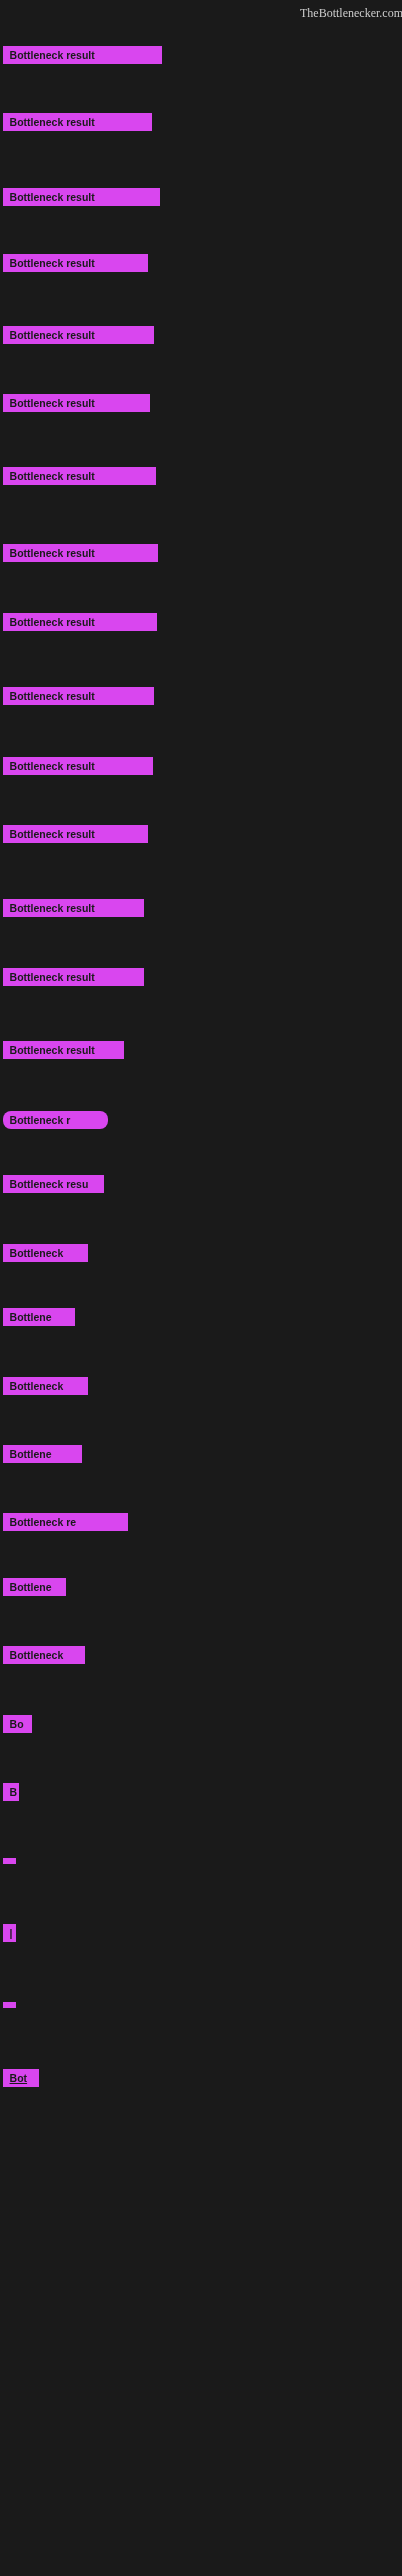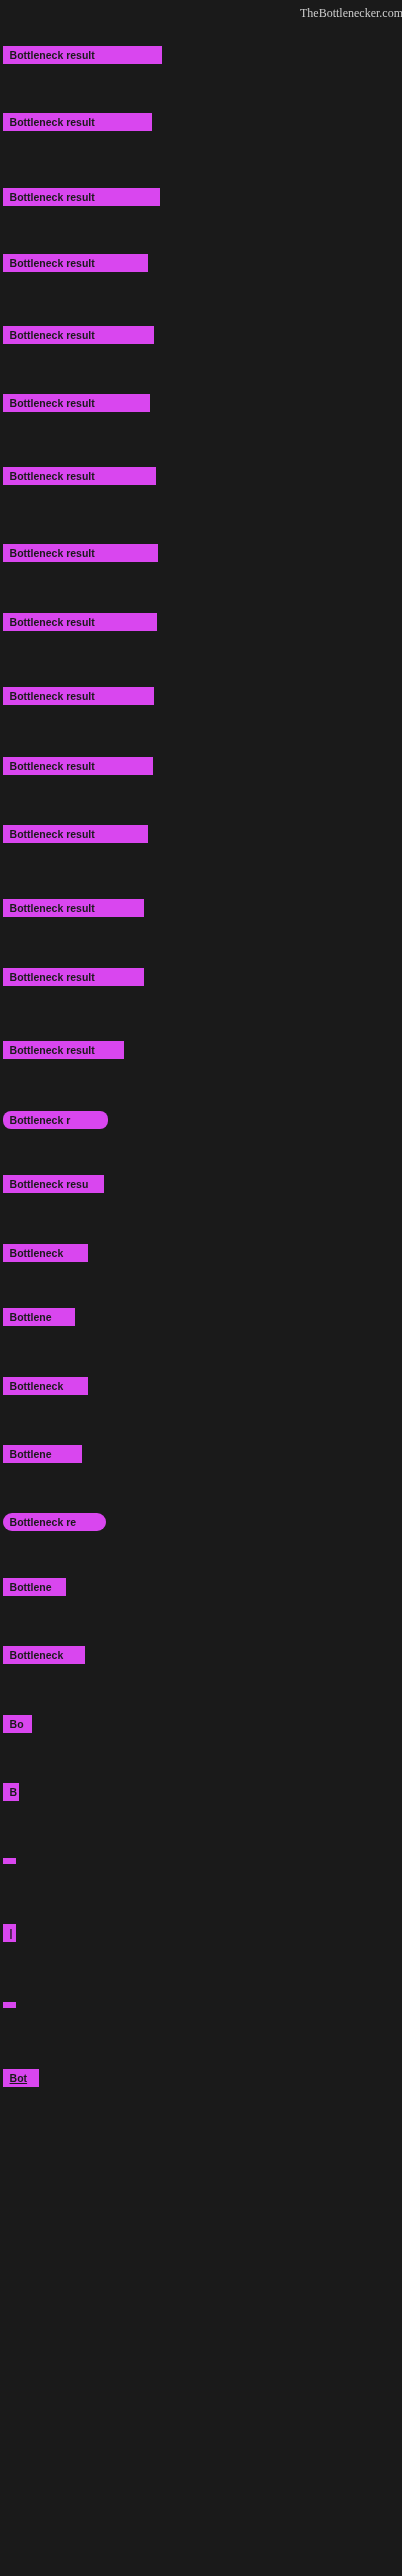--- a/index.html
+++ b/index.html
@@ -60,21 +60,21 @@
 <div class="bottleneck-item" style="top: 825px;"><span class="bottleneck-badge" style="width: 145px;">Bottleneck result</span></div>
 <div class="bottleneck-item" style="top: 899px;"><span class="bottleneck-badge" style="width: 141px;">Bottleneck result</span></div>
 <div class="bottleneck-item" style="top: 968px;"><span class="bottleneck-badge" style="width: 141px;">Bottleneck result</span></div>
 <div class="bottleneck-item" style="top: 1041px;"><span class="bottleneck-badge" style="width: 121px;">Bottleneck result</span></div>
 <div class="bottleneck-item" style="top: 1111px;"><span class="bottleneck-badge" style="width: 105px; border-radius: 8px;">Bottleneck r</span></div>
 <div class="bottleneck-item" style="top: 1175px;"><span class="bottleneck-badge" style="width: 101px;">Bottleneck resu</span></div>
 <div class="bottleneck-item" style="top: 1244px;"><span class="bottleneck-badge" style="width: 85px;">Bottleneck</span></div>
 <div class="bottleneck-item" style="top: 1308px;"><span class="bottleneck-badge" style="width: 72px;">Bottlene</span></div>
 <div class="bottleneck-item" style="top: 1377px;"><span class="bottleneck-badge" style="width: 85px;">Bottleneck</span></div>
 <div class="bottleneck-item" style="top: 1445px;"><span class="bottleneck-badge" style="width: 79px;">Bottlene</span></div>
-<div class="bottleneck-item" style="top: 1513px;"><span class="bottleneck-badge" style="width: 103px; border-radius: 9px;">Bottleneck re</span></div>
+<div class="bottleneck-item" style="top: 1513px;"><span class="bottleneck-badge" style="width: 125px;">Bottleneck re</span></div>
 <div class="bottleneck-item" style="top: 1578px;"><span class="bottleneck-badge" style="width: 63px;">Bottlene</span></div>
 <div class="bottleneck-item" style="top: 1646px;"><span class="bottleneck-badge" style="width: 82px;">Bottleneck</span></div>
 <div class="bottleneck-item" style="top: 1715px;"><span class="bottleneck-badge" style="width: 29px;">Bo</span></div>
 <div class="bottleneck-item" style="top: 1783px;"><span class="bottleneck-badge" style="width: 16px;">B</span></div>
 <div class="bottleneck-item" style="top: 1852px;"><span class="bottleneck-badge" style="width: 6.4px;"></span></div>
 <div class="bottleneck-item" style="top: 1924px;"><span class="bottleneck-badge" style="width: 8px;">|</span></div>
 <div class="bottleneck-item" style="top: 1996px;"><span class="bottleneck-badge" style="width: 3.2px;"></span></div>
 <div class="bottleneck-item" style="top: 2069px;"><span class="bottleneck-badge" style="width: 36px; text-decoration: underline;">Bot</span></div>
 
 

